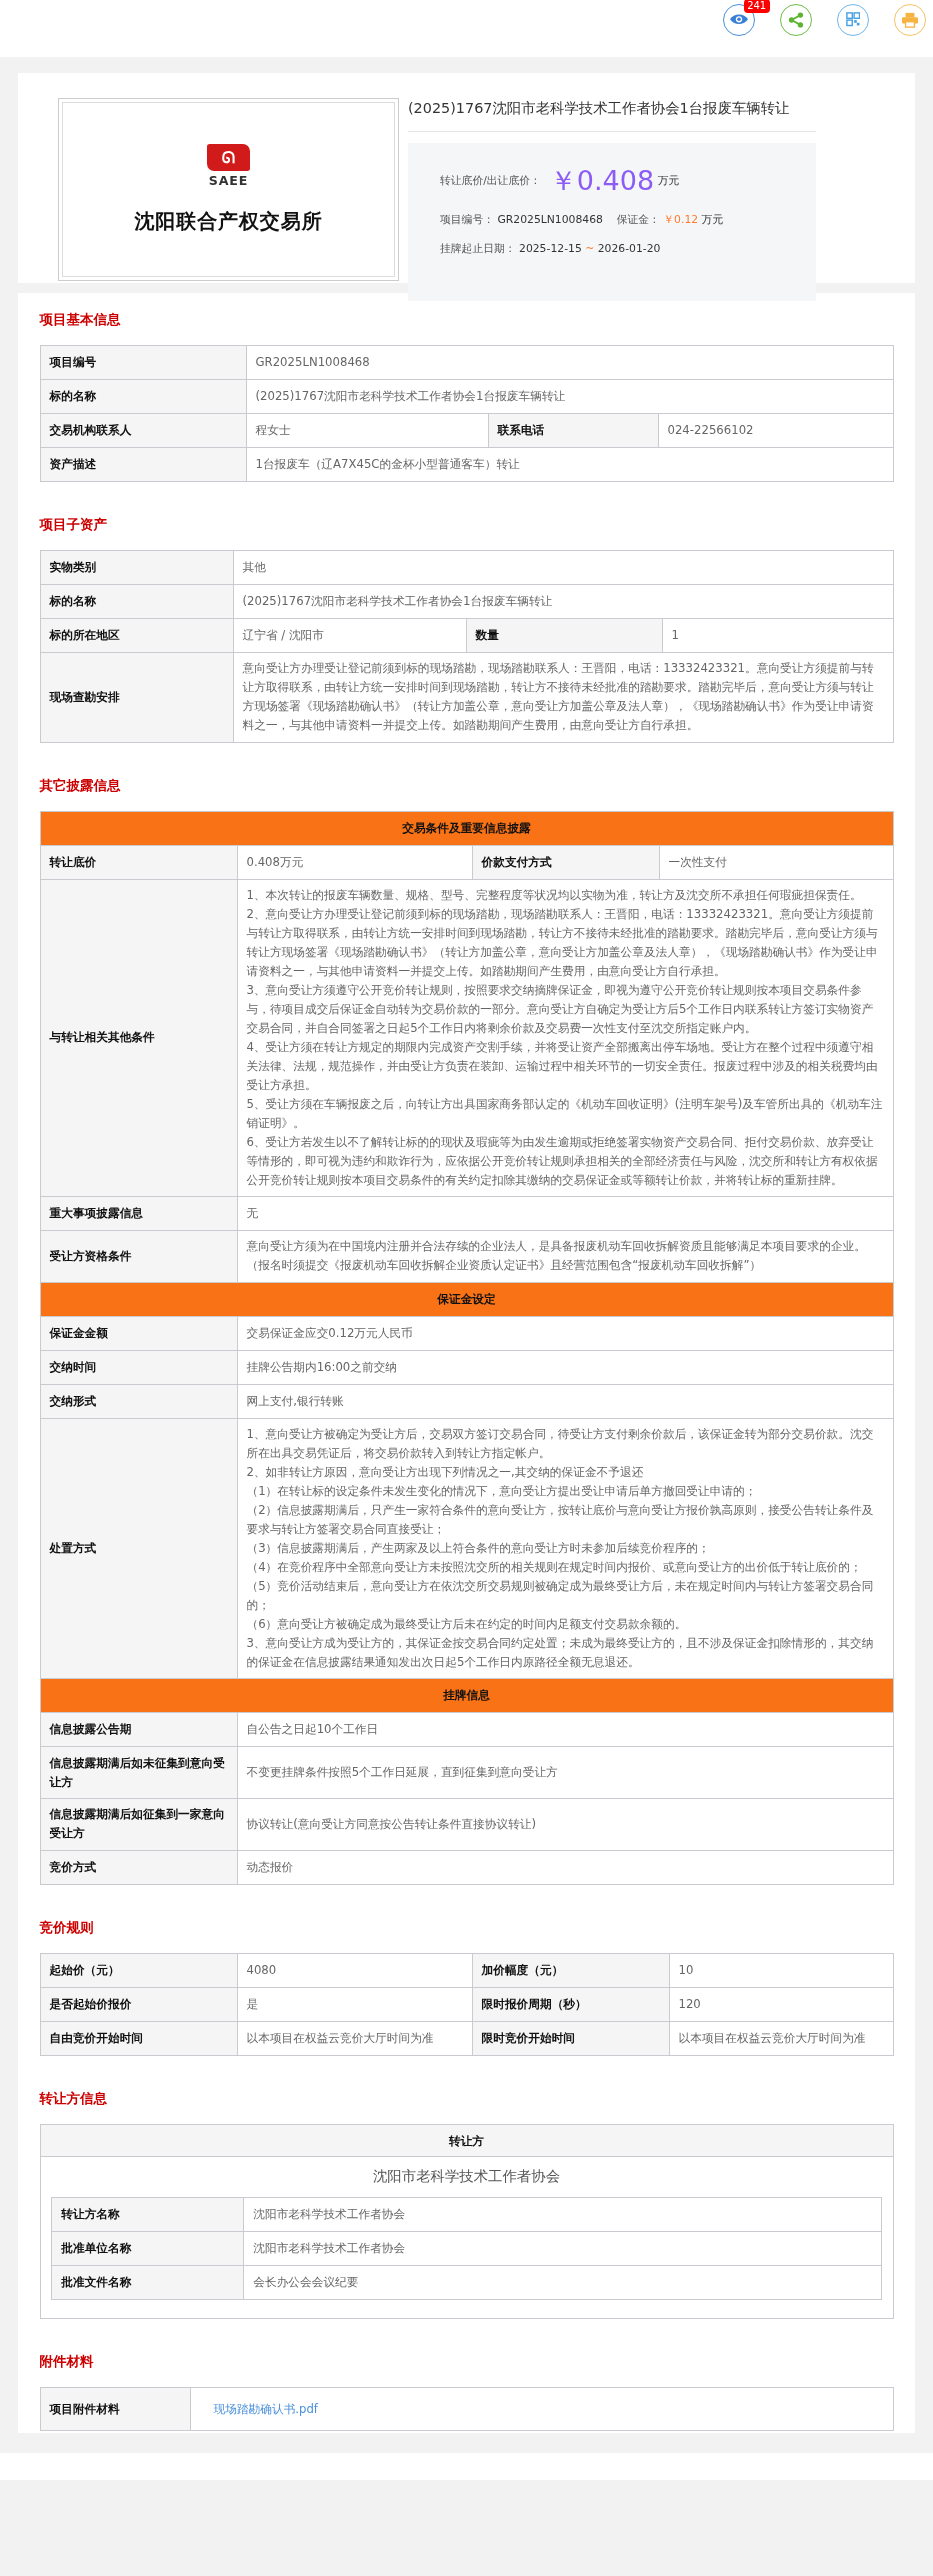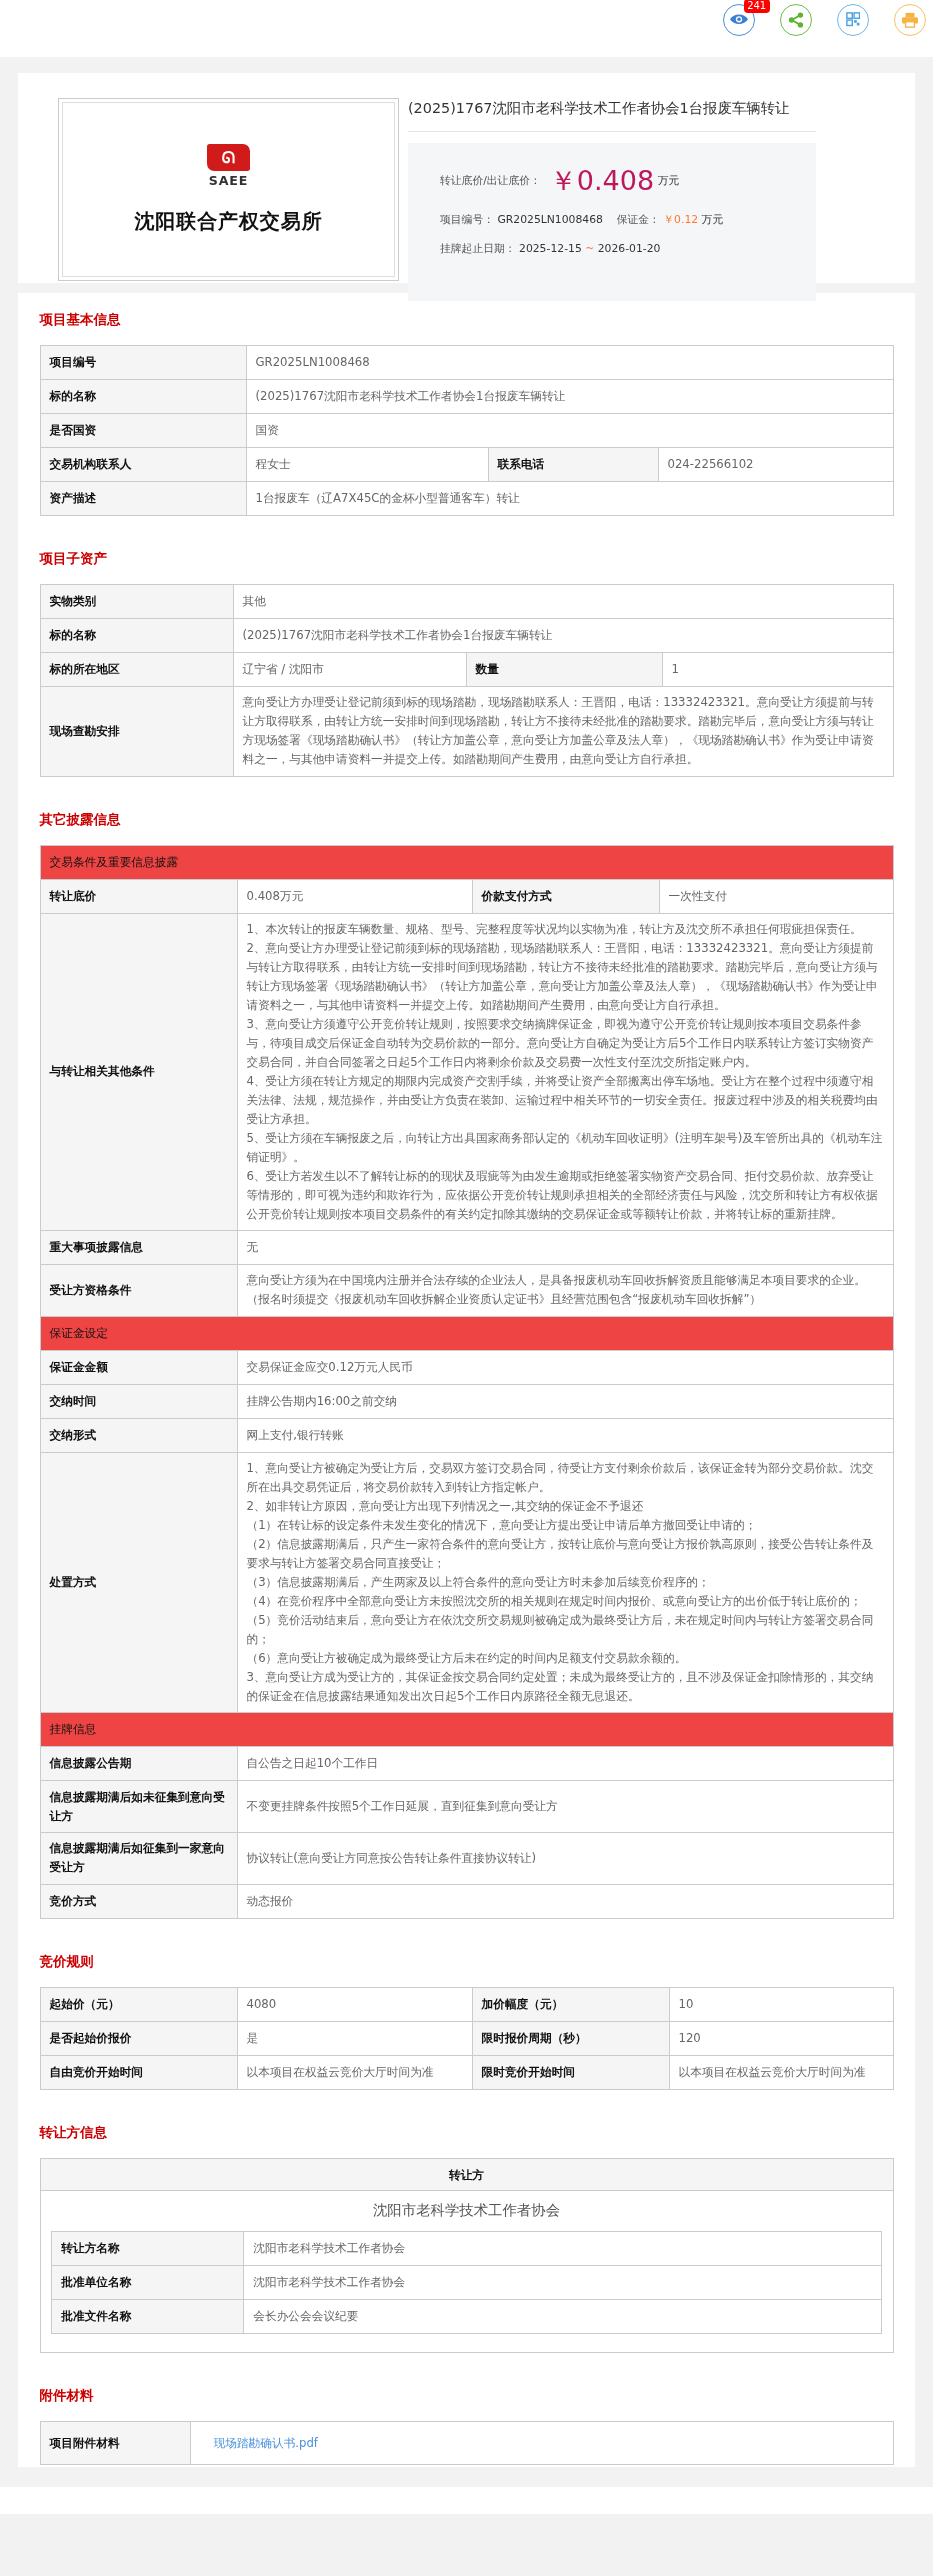--- a/index.html
+++ b/index.html
@@ -16,32 +16,32 @@
   .header-card { height: 220px; position: relative; border-bottom: 10.8px solid #f2f2f2; }
   .logo-box { position: absolute; left: 40px; top: 25px; width: 341px; height: 183px; border: 0.9px solid #ccc; padding: 2.7px; }
   .logo-inner { width: 100%; height: 100%; border: 0.9px solid #ddd; display: flex; flex-direction: column; align-items: center; justify-content: center; }
   .logo-mark { width: 43px; height: 27px; background: #d11a1a; border-radius: 2.7px 7.2px 2.7px 7.2px; display: flex; align-items: center; justify-content: center; color: #fff; font-weight: bold; font-size: 16px; }
   .logo-text-en { font-weight: bold; font-size: 12.6px; color: #333; letter-spacing: 0.9px; margin-top: 1.8px; }
   .logo-text-cn { font-family: "DejaVu Serif", "Liberation Serif", serif; font-weight: bold; font-size: 20px; color: #111; margin-top: 20px; letter-spacing: 0.9px; }
   .hdr-right { position: absolute; left: 390px; top: 25px; width: 408px; }
   .hdr-title { font-size: 14.4px; color: #333; padding-bottom: 9px; border-bottom: 0.9px solid #e5e5e5; height: 34px; line-height: 21.5px; white-space: nowrap; }
   .price-box { background: #f5f6f8; margin-top: 10.8px; height: 158px; padding: 20px 0 0 32px; font-size: 10.8px; color: #555; }
   .price-line { display: flex; align-items: center; height: 36px; }
-  .price-val { color: #be185d; font-size: 27px; margin: 0 3.6px 0 9px; }
+  .price-val { color: #8b5cf6; font-size: 27px; margin: 0 3.6px 0 9px; }
   .price-unit { color: #333; font-size: 10.8px; }
   .meta-line { margin-top: 14.4px; }
   .orange { color: #ff7a2f; }
   .val-dark { color: #333; }
   .section { padding: 0 21.5px 16px 21.5px; }
   .sec-title { color: #c00; font-size: 13.5px; font-weight: bold; padding: 18px 0 16px 0; }
   table.info { width: 100%; border-collapse: collapse; font-size: 11.7px; }
   table.info td { border: 0.9px solid #c8cbd0; padding: 6.3px 9px; line-height: 19px; vertical-align: middle; }
   table.info td.lbl { background: #f5f5f5; color: #111; font-weight: bold; }
   table.info td.val { color: #666; }
-  table.info td.head { background: #ef4444; color: #111; font-weight: normal; text-align: left; height: 32px; }
+  table.info td.head { background: #f97316; color: #111; font-weight: bold; text-align: center; height: 32px; }
   table.info tr { height: 34px; }
   .pre { white-space: pre-line; }
   .link { color: #4a90d9; text-decoration: none; }
   .sub-center { text-align: center; color: #555; padding: 10.8px 0; }
   .transferor-wrap { border: 0.9px solid #c8cbd0; padding: 0 10.8px 10.8px 0; }
   .transferor-head { background: #f5f5f5; text-align: center; font-weight: bold; color: #111; height: 32px; line-height: 32px; border-bottom: 0.9px solid #c8cbd0; font-size: 11.7px; }
   .footer-strip { height: 20px; background: #f2f2f2; }
 </style>
 </head>
 <body>
@@ -131,24 +131,20 @@
       <tbody>
           <tr>
             <td class="lbl">项目编号</td>
             <td class="val" colspan="3">GR2025LN1008468</td>
           </tr>
       <tr>
             <td class="lbl">标的名称</td>
             <td class="val" colspan="3">(2025)1767沈阳市老科学技术工作者协会1台报废车辆转让</td>
           </tr>
       <tr>
-            <td class="lbl">是否国资</td>
-            <td class="val" colspan="3">国资</td>
-          </tr>
-      <tr>
             <td class="lbl">交易机构联系人</td>
             <td class="val">程女士</td>
             <td class="lbl">联系电话</td>
             <td class="val">024-22566102</td>
           </tr>
       <tr>
             <td class="lbl">资产描述</td>
             <td class="val" colspan="3">1台报废车（辽A7X45C的金杯小型普通客车）转让</td>
           </tr>
     </tbody>

